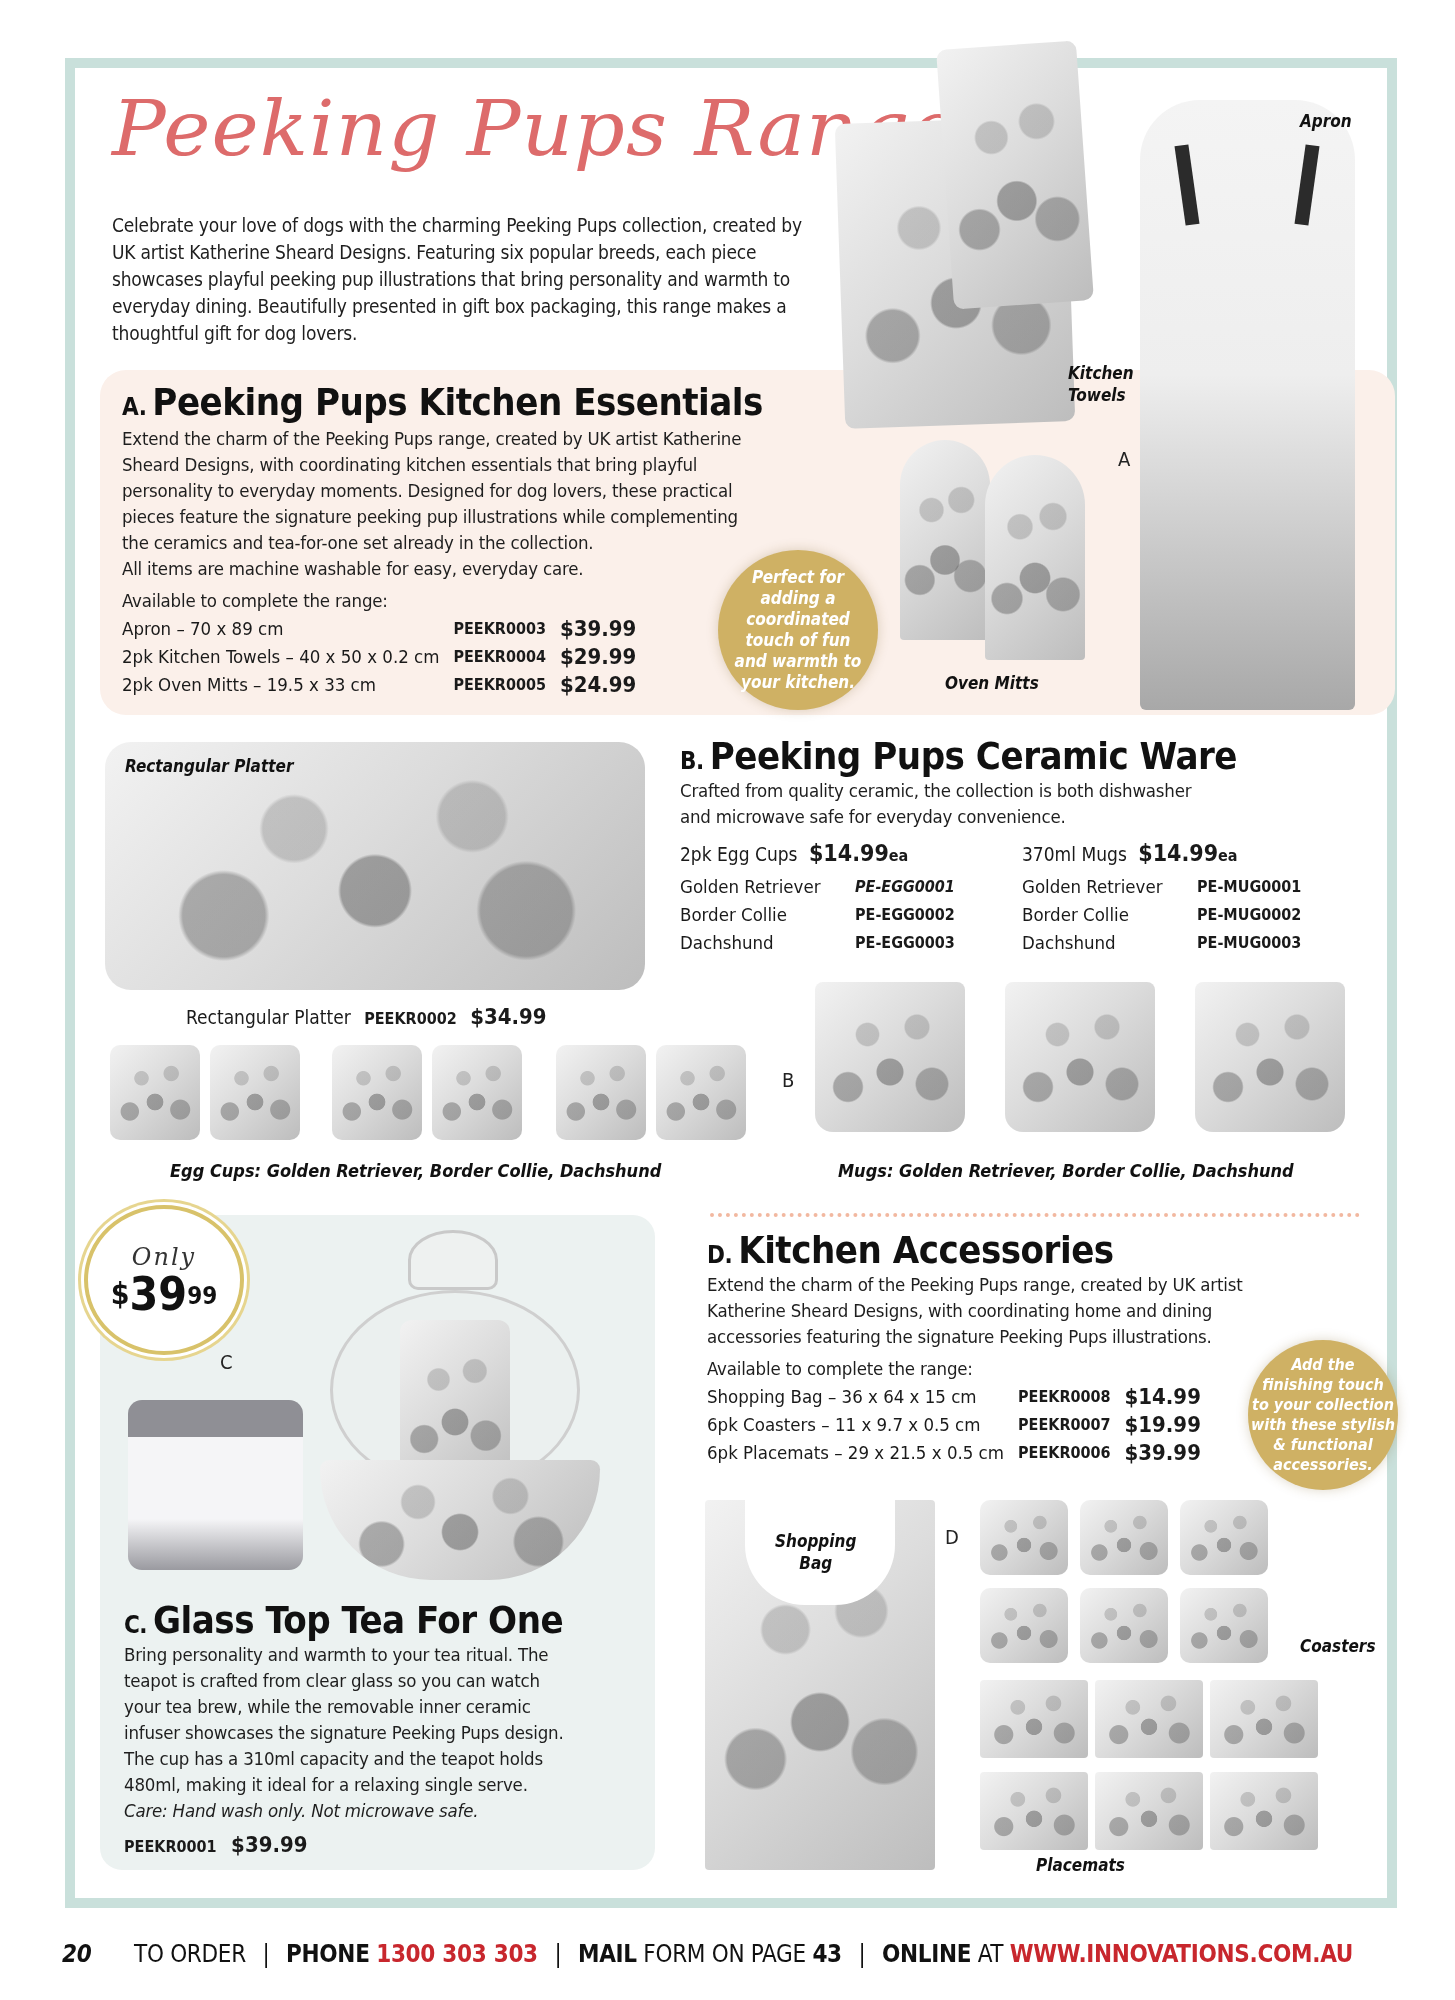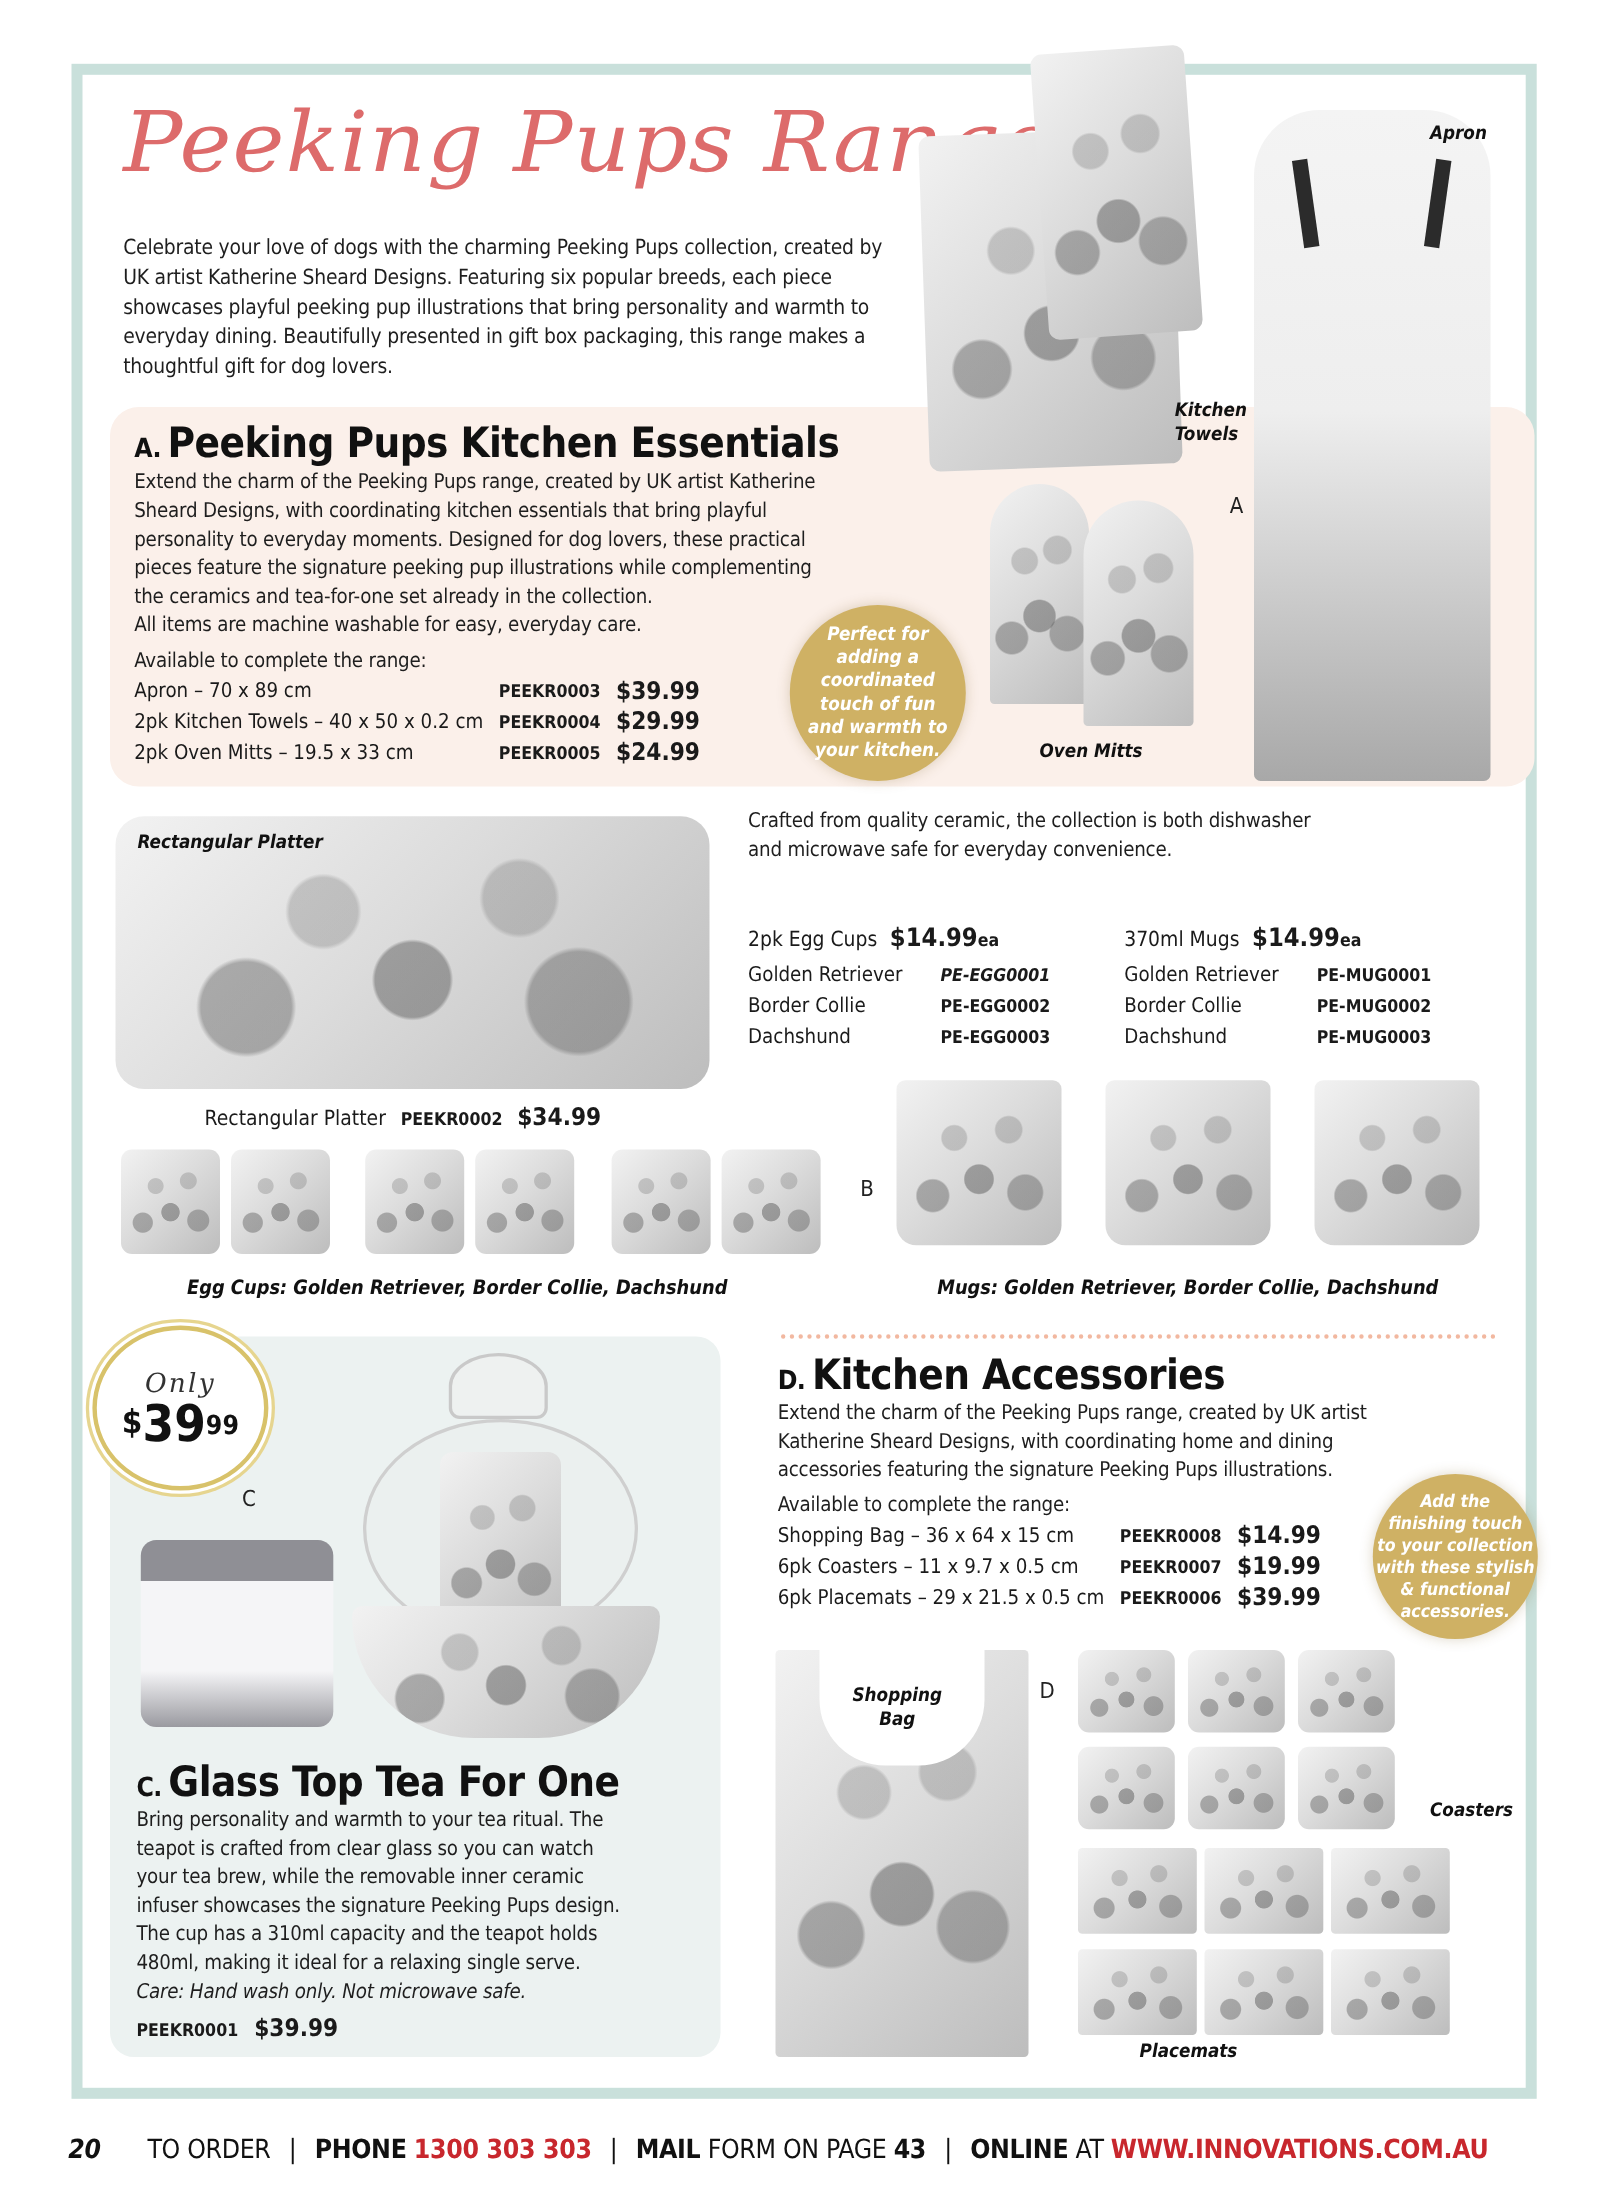--- a/index.html
+++ b/index.html
@@ -161,20 +161,23 @@
 
 <div class="abs product-img sketch" style="left:105px; top:742px; width:540px; height:248px; border-radius:26px;"></div>
 <div class="abs img-label" style="left:125px; top:755px;">Rectangular Platter</div>
 <div class="abs" style="left:186px; top:1004px; font-size:19px; white-space:nowrap;">
   <span>Rectangular Platter</span>
   <span style="font-weight:bold; font-size:16px; margin-left:8px;">PEEKR0002</span>
   <span style="font-weight:bold; font-size:22px; margin-left:8px;">$34.99</span>
 </div>
 
 <div class="abs" style="left:680px; top:734px;">
+  <h2 class="sec-head">
+    <span class="letter">B.</span><span>Peeking Pups Ceramic Ware</span>
+  </h2>
   <div class="sec-body">
     <div>Crafted from quality ceramic, the collection is both dishwasher</div>
     <div>and microwave safe for everyday convenience.</div>
   </div>
 </div>
 
 <div class="abs" style="left:680px; top:840px; width:320px;">
   <div style="font-size:19px; white-space:nowrap; margin-bottom:6px;">
     <span>2pk Egg Cups</span>
     <span style="font-weight:bold; font-size:23px; margin-left:6px;">$14.99</span><span style="font-weight:bold; font-size:16px;">ea</span>
@@ -228,21 +231,21 @@
   <div class="abs product-img sketch" style="left:446px; top:0; width:90px; height:95px;"></div>
   <div class="abs product-img sketch" style="left:546px; top:0; width:90px; height:95px;"></div>
 </div>
 <div class="abs marker" style="left:782px; top:1068px;">B</div>
 
 <div class="abs product-img sketch" style="left:815px; top:982px; width:150px; height:150px; border-radius:8px 8px 18px 18px;"></div>
 <div class="abs product-img sketch" style="left:1005px; top:982px; width:150px; height:150px; border-radius:8px 8px 18px 18px;"></div>
 <div class="abs product-img sketch" style="left:1195px; top:982px; width:150px; height:150px; border-radius:8px 8px 18px 18px;"></div>
 
 <div class="abs img-label" style="left:170px; top:1160px; font-size:18px;">Egg Cups: Golden Retriever, Border Collie, Dachshund</div>
-<div class="abs img-label" style="left:838px; top:1160px; font-size:18px;margin-left:14px;">Mugs: Golden Retriever, Border Collie, Dachshund</div>
+<div class="abs img-label" style="left:838px; top:1160px; font-size:18px;">Mugs: Golden Retriever, Border Collie, Dachshund</div>
 
 <div class="abs panel-c"></div>
 
 <div class="abs only-badge">
   <div class="only">Only</div>
   <div class="amt"><span class="cur">$</span><span>39</span><sup>99</sup></div>
 </div>
 <div class="abs marker" style="left:220px; top:1350px;">C</div>
 
 <div class="abs" style="left:128px; top:1400px; width:175px; height:170px; border-radius:14px; background:linear-gradient(180deg,#8f8f95 0 22%,#f5f5f7 22% 70%,#9a9aa0 100%);"></div>

